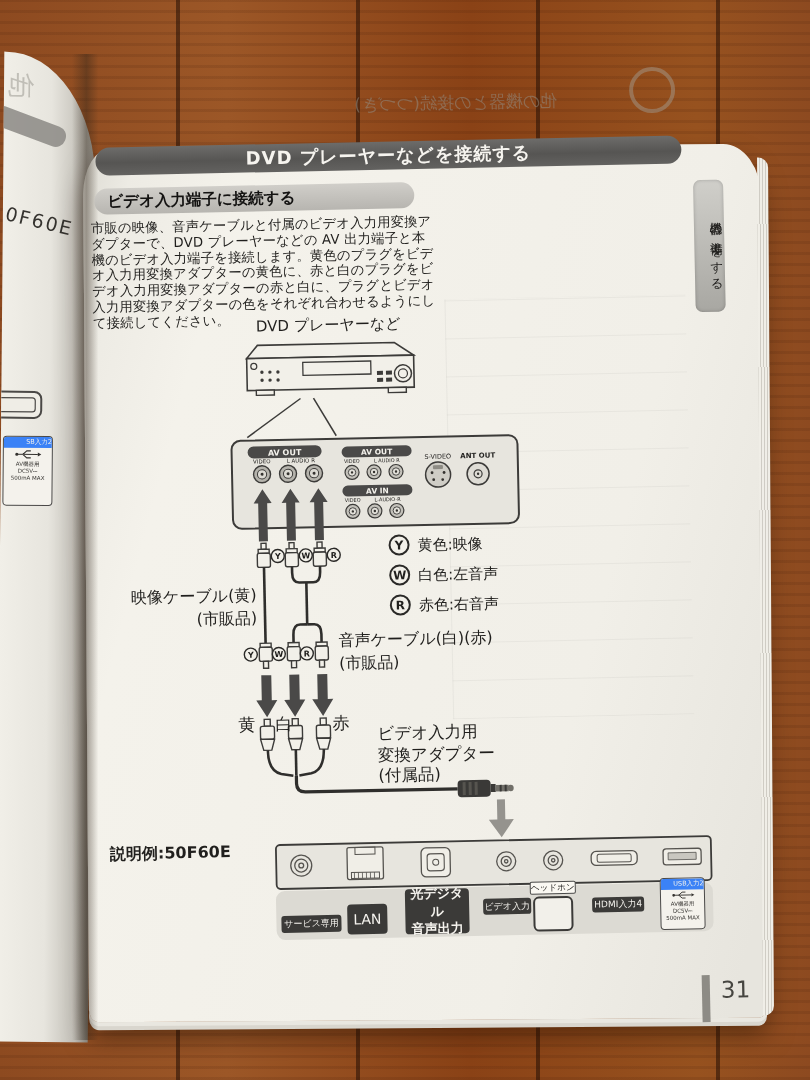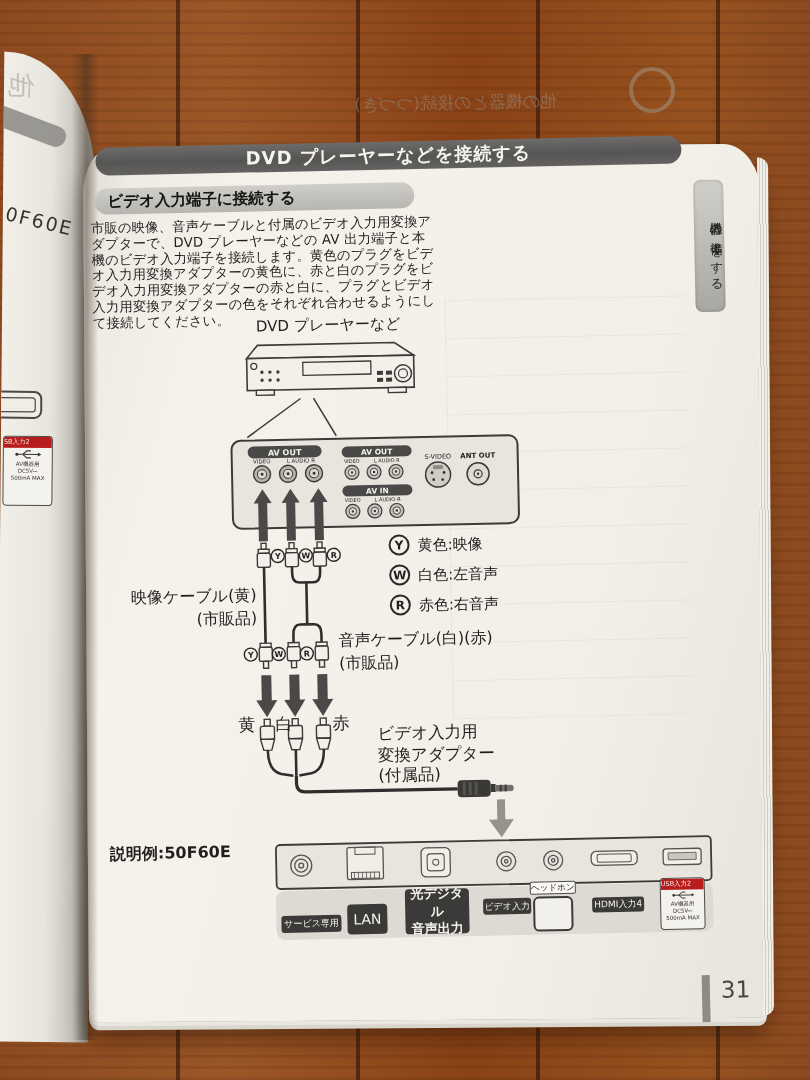--- a/index.html
+++ b/index.html
@@ -36,21 +36,21 @@
     font-size:12.5px;letter-spacing:2px;color:#1d1c1a;display:flex;justify-content:center;
     padding-top:6px;box-sizing:border-box;box-shadow:inset 0 0 4px rgba(0,0,0,.22);}
   .introline{white-space:nowrap;font-size:13.3px;letter-spacing:.2px;}
   .lbl{white-space:nowrap;}
   .legend-circ{width:21px;height:21px;border:2px solid #2a2927;border-radius:50%;
     display:flex;align-items:center;justify-content:center;font-weight:bold;font-size:12px;box-sizing:border-box;}
   .badge{background:#3b3a38;color:#f5f3ee;display:flex;align-items:center;justify-content:center;
     border-radius:3px;text-align:center;box-sizing:border-box;}
   .usbbadge{border:1.5px solid #4a4948;border-radius:4px;background:#f4f2ec;overflow:hidden;box-sizing:border-box;
     display:flex;flex-direction:column;align-items:center;}
-  .usbbadge .hd{width:100%;background:#b91c1c;color:#f3f1ec;font-size:6.5px;text-align:left;line-height:11px;height:11px;}
+  .usbbadge .hd{width:100%;background:#3b82f6;color:#f3f1ec;font-size:6.5px;text-align:right;line-height:11px;height:11px;}
   .usbbadge .sub{font-size:5.5px;line-height:7px;color:#34322f;white-space:nowrap;}
   .hpbox{border:2.5px solid #3b3a38;border-radius:6px;background:#f2f0ea;box-sizing:border-box;}
   .hplabel{background:#faf8f2;border:1px solid #4a4a49;border-radius:2px;color:#22211f;
     font-size:8.5px;display:flex;align-items:center;justify-content:center;box-sizing:border-box;}
   .texture{background:repeating-linear-gradient(0deg,rgba(118,116,110,.08) 0 1px,rgba(0,0,0,0) 1px 38px);
     border-left:1px solid rgba(118,116,110,.08);}
   svg text{font-family:"DejaVu Sans","Liberation Sans",sans-serif;}
 </style>
 </head>
 <body>

